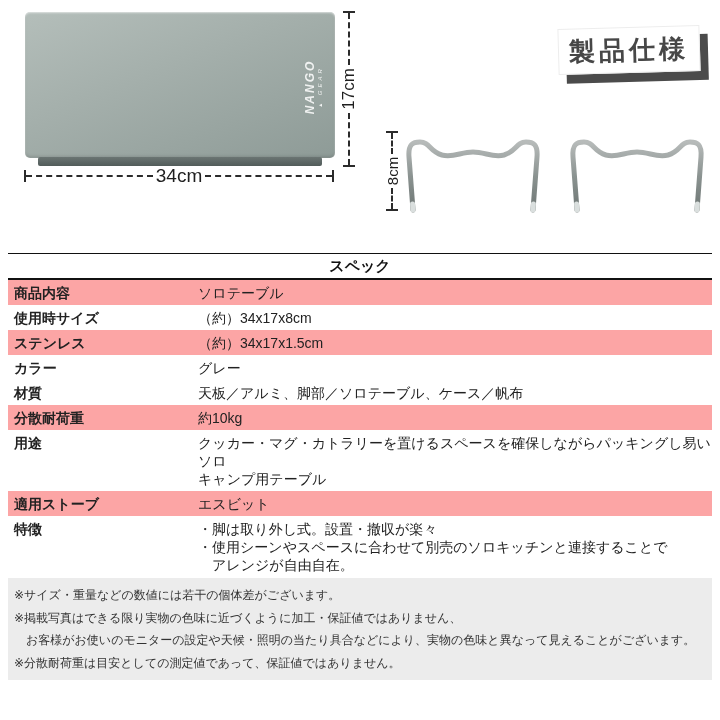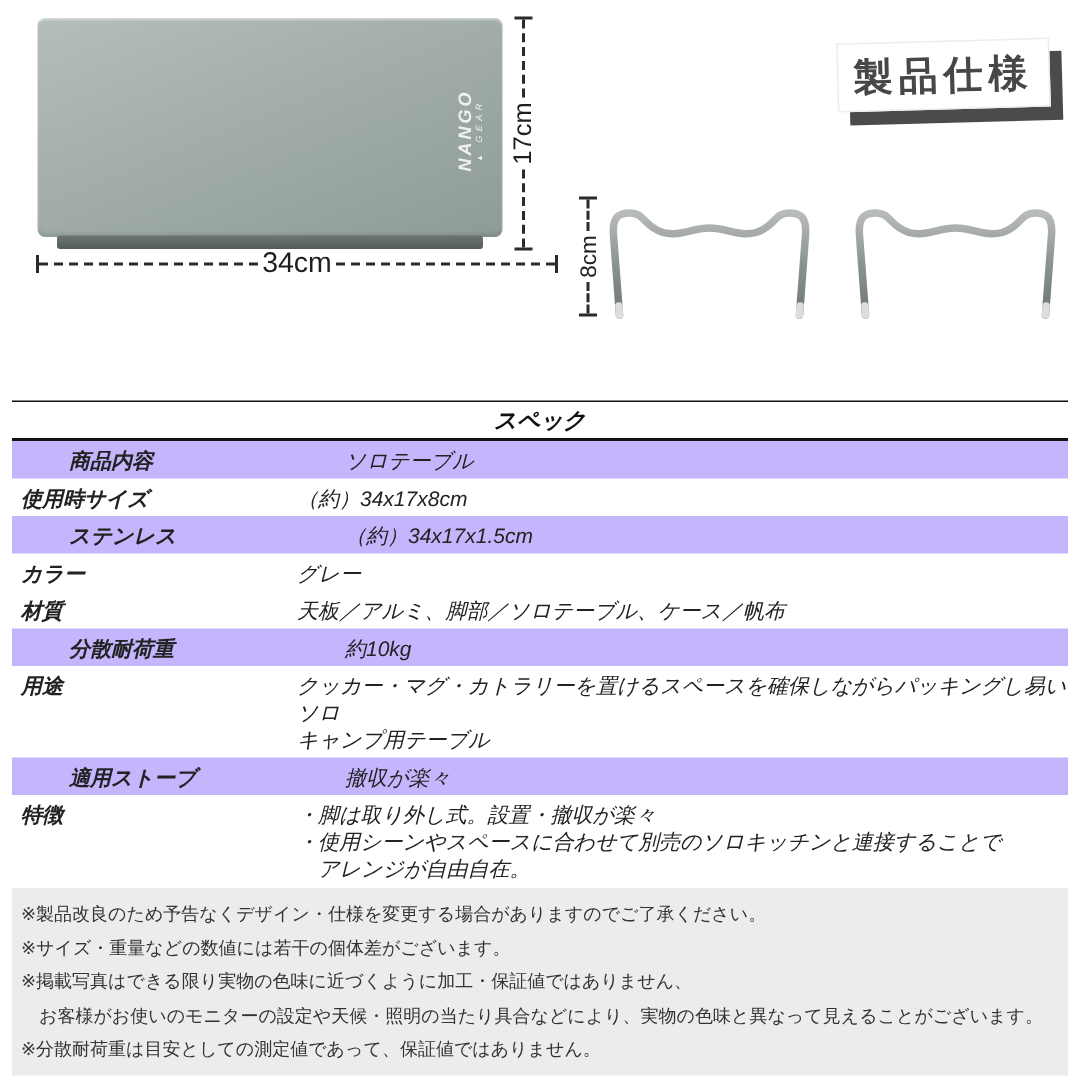--- a/index.html
+++ b/index.html
@@ -21,40 +21,40 @@
           line-height:1.05; }
   .logo .l1 { font-size:12px; font-weight:bold; font-style:italic; letter-spacing:2px; display:block; }
   .logo .l2 { font-size:6px; font-style:italic; letter-spacing:3px; display:block; }
   .logo .mark { font-size:5px; font-style:normal; }
 
   .dim { position:absolute; display:flex; align-items:center; color:#1f1f1f; }
   .dim .cap { width:2px; height:12px; background:#2b2b2b; flex:0 0 auto; }
   .dim .dash { flex:1 1 auto; border-top:2px dashed #2b2b2b; height:0; }
   .dim .lab { flex:0 0 auto; padding:0 3px; white-space:nowrap; }
 
-  .dim-34 { left:24px; top:168px; width:348px; height:16px; font-size:19px; }
+  .dim-34 { left:24px; top:168px; width:310px; height:16px; font-size:19px; }
   .dim-17 { left:271px; top:80px; width:156px; height:18px; font-size:17px; transform:rotate(-90deg); }
   .dim-8  { left:352px; top:162px; width:80px; height:18px; font-size:15px; transform:rotate(-90deg); }
 
   .leg { position:absolute; width:150px; height:82px; }
   .leg1 { left:398px; top:131px; }
   .leg2 { left:562px; top:131px; }
 
   .badge { position:absolute; left:558px; top:27px; width:142px; height:46px;
            background:#ffffff; border:1px solid #ededed;
            box-shadow:8px 9px 0 #4b4b4b; transform:rotate(-1.6deg);
            display:flex; align-items:center; justify-content:center;
            font-size:26px; font-weight:bold; letter-spacing:4px; color:#474747; }
 
   
-  .spec { margin:17px 8px 0 8px; border-top:1.5px solid #111;font-style:italic; }
+  .spec { margin:3px 8px 0 8px; border-top:1.5px solid #111; }
   .spec-title { text-align:center; font-size:15px; font-weight:bold; color:#111;
                 padding:3px 0 2px 0; border-bottom:2.5px solid #111; }
   .spec-row { display:flex; font-size:14px; line-height:18px; padding:3.5px 0; }
-  .spec-row.odd { background:#c4b5fd;padding-left:32px; }
+  .spec-row.odd { background:#fca5a5; }
   .spec-label { flex:0 0 190px; padding-left:6px; font-weight:bold; color:#222; }
   .spec-value { flex:1 1 auto; color:#222; white-space:pre-line; }
 
   
   .notes { margin:1px 8px 0 8px; background:#ececec; padding:6px 6px;
            font-size:12px; line-height:22.5px; color:#333; }
   .note-line { white-space:pre-line; }
 </style>
 </head>
 <body>
@@ -149,29 +149,28 @@
     <div class="spec-label">分散耐荷重</div>
     <div class="spec-value">約10kg</div>
   </div>
   <div class="spec-row">
     <div class="spec-label">用途</div>
     <div class="spec-value">クッカー・マグ・カトラリーを置けるスペースを確保しながらパッキングし易いソロ
 キャンプ用テーブル</div>
   </div>
   <div class="spec-row odd">
     <div class="spec-label">適用ストーブ</div>
-    <div class="spec-value">撤収が楽々</div>
+    <div class="spec-value">エスビット</div>
   </div>
   <div class="spec-row">
     <div class="spec-label">特徴</div>
     <div class="spec-value">・脚は取り外し式。設置・撤収が楽々
 ・使用シーンやスペースに合わせて別売のソロキッチンと連接することで
 　アレンジが自由自在。</div>
   </div>
 </div>
 
 <div class="notes">
-  <div class="note-line">※製品改良のため予告なくデザイン・仕様を変更する場合がありますのでご了承ください。</div>
   <div class="note-line">※サイズ・重量などの数値には若干の個体差がございます。</div>
   <div class="note-line">※掲載写真はできる限り実物の色味に近づくように加工・保証値ではありません、</div>
   <div class="note-line">　お客様がお使いのモニターの設定や天候・照明の当たり具合などにより、実物の色味と異なって見えることがございます。</div>
   <div class="note-line">※分散耐荷重は目安としての測定値であって、保証値ではありません。</div>
 </div>
 
 </body></html>

